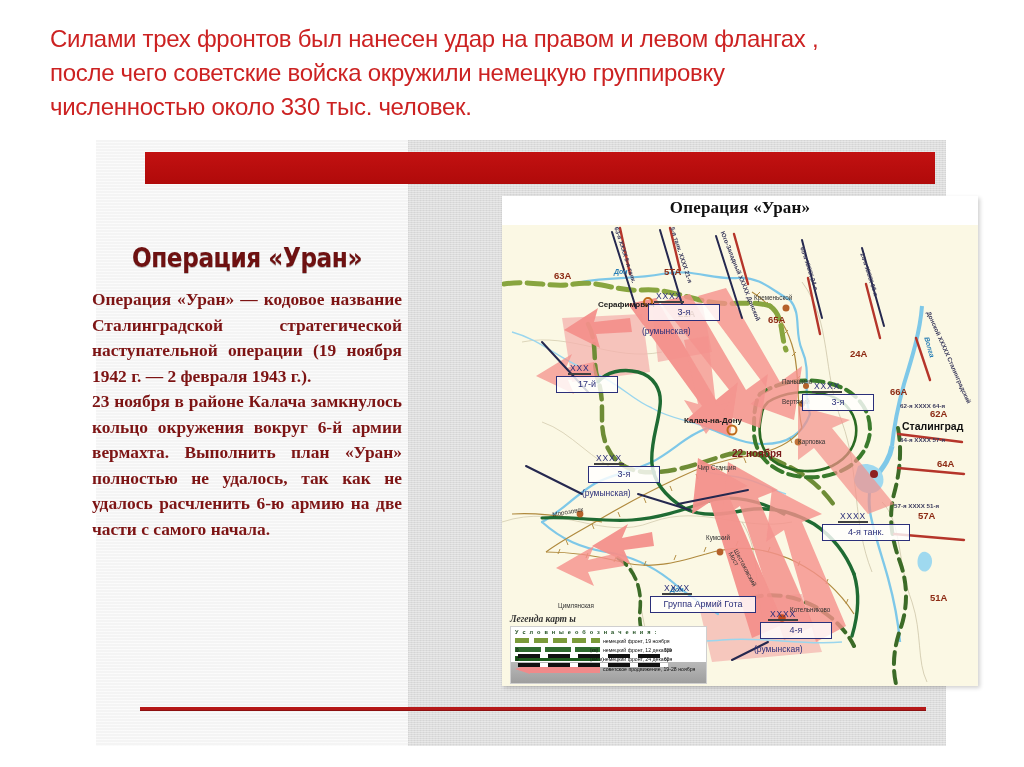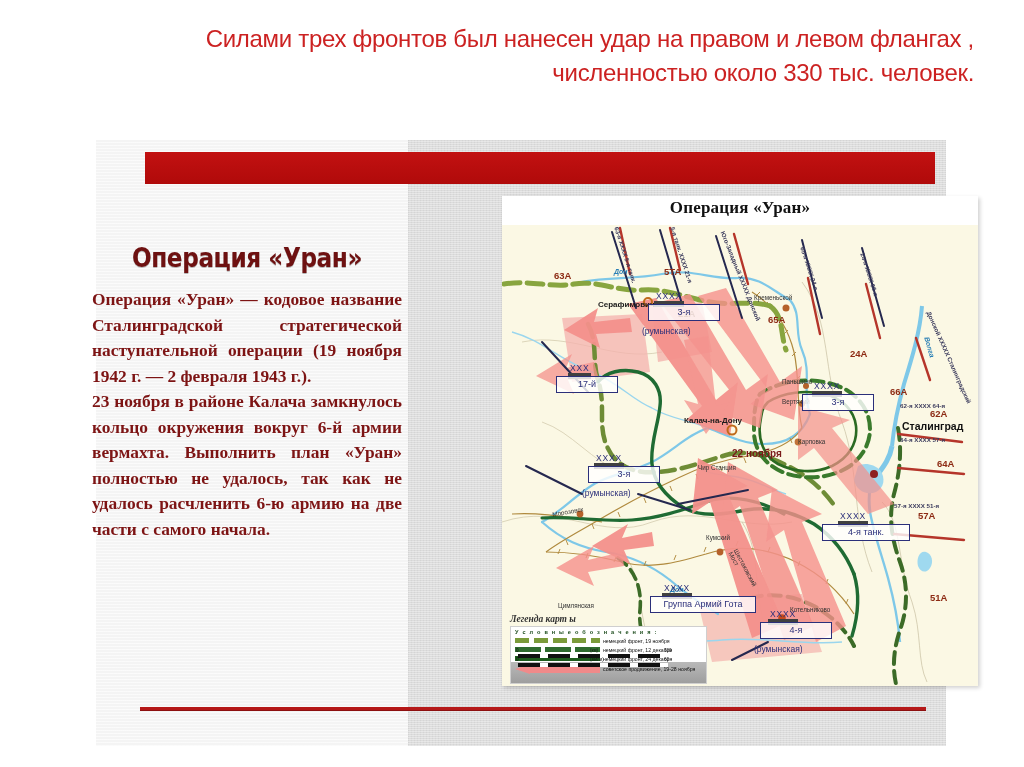--- a/index.html
+++ b/index.html
@@ -27,21 +27,21 @@
     background:#f4f4f4;
     background-image:repeating-linear-gradient(0deg, rgba(255,255,255,.6) 0 1px, rgba(0,0,0,0) 1px 3px);
   }
   #whitewedge2{
     position:absolute;left:78px;top:140px;width:18px;height:606px;background:#ffffff;
   }
 
   
   #header{
     position:absolute;left:50px;top:22px;width:924px;
-    text-align:right;color:#cc2222;
+    text-align:left;color:#cc2222;
     font-family:"Liberation Sans", sans-serif;
     font-size:24px;line-height:34px;font-weight:400;
     letter-spacing:-0.3px;
   }
   #header .hline{display:block;white-space:nowrap;}
 
   
   #banner{
     position:absolute;left:145px;top:152px;width:790px;height:32px;
     background:#bc0d0d;
@@ -104,21 +104,21 @@
   
   .unitbox{
     position:absolute;border:1.6px solid #2b2f7a;background:rgba(255,255,255,.82);
     font-family:"Liberation Sans", sans-serif;color:#2b2f7a;
     text-align:center;font-size:9px;line-height:11px;padding:2px 4px 2px;
     white-space:nowrap;
   }
   .xxxx{
     position:absolute;font-family:"Liberation Sans", sans-serif;
     color:#2b2f7a;font-size:8.5px;letter-spacing:.8px;
-    border-bottom:6px solid #404040;padding:0 2px 0;line-height:9px;
+    border-bottom:2px solid #404040;padding:0 2px 0;line-height:9px;
   }
   .subname{
     position:absolute;font-family:"Liberation Sans", sans-serif;
     color:#2b2f7a;font-size:8.5px;white-space:nowrap;
   }
 
   
   #legendtitle{
     position:absolute;left:8px;top:418px;
     font-family:"Liberation Serif", serif;font-style:italic;font-weight:700;
@@ -154,20 +154,21 @@
   .scrow .t1{position:absolute;left:78px;top:-3px;}
   .scrow .t2{position:absolute;left:152px;top:-3px;}
 </style>
 </head>
 <body>
 
 <div id="slide">
 
   <div id="header">
     <span class="hline">Силами трех фронтов был нанесен удар на правом и левом флангах ,</span>
+    <span class="hline">после чего советские войска окружили немецкую группировку</span>
     <span class="hline">численностью около 330 тыс. человек.</span>
   </div>
 
   <div id="panel"></div>
   <div id="whitewedge"></div>
   <div id="whitewedge2"></div>
 
   <div id="banner"></div>
   <div id="bottomrule"></div>
 

